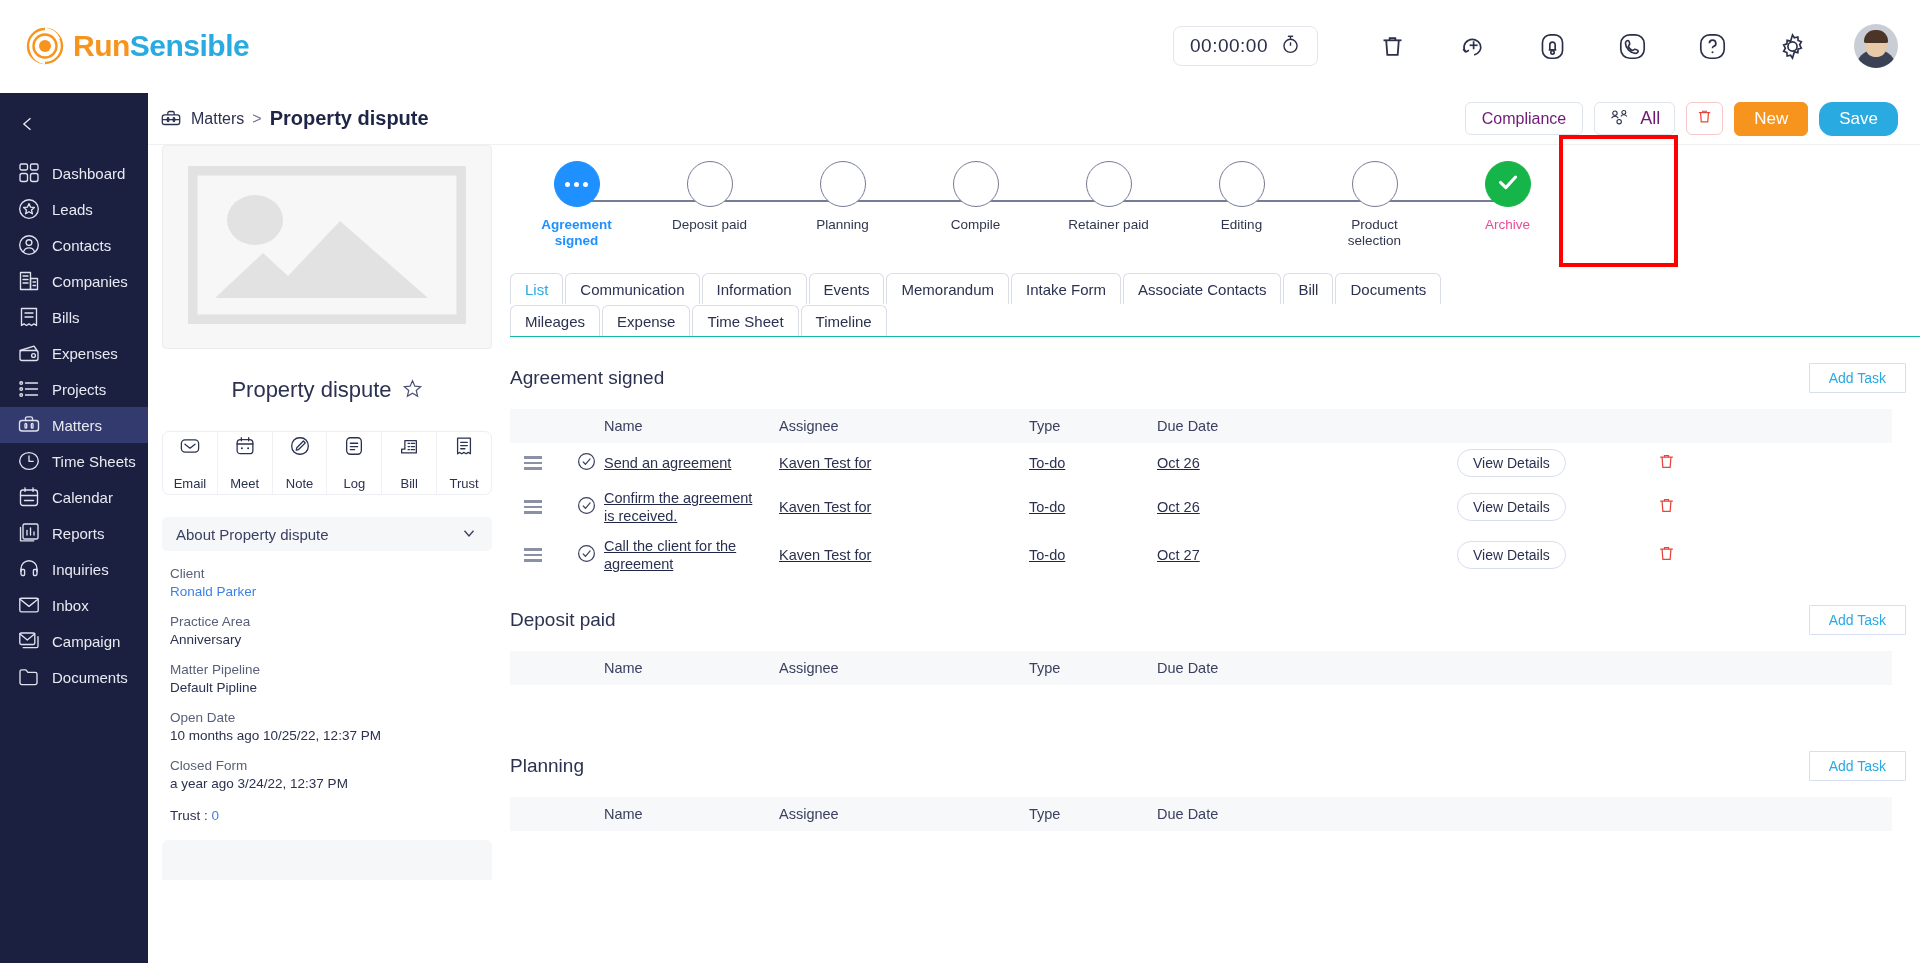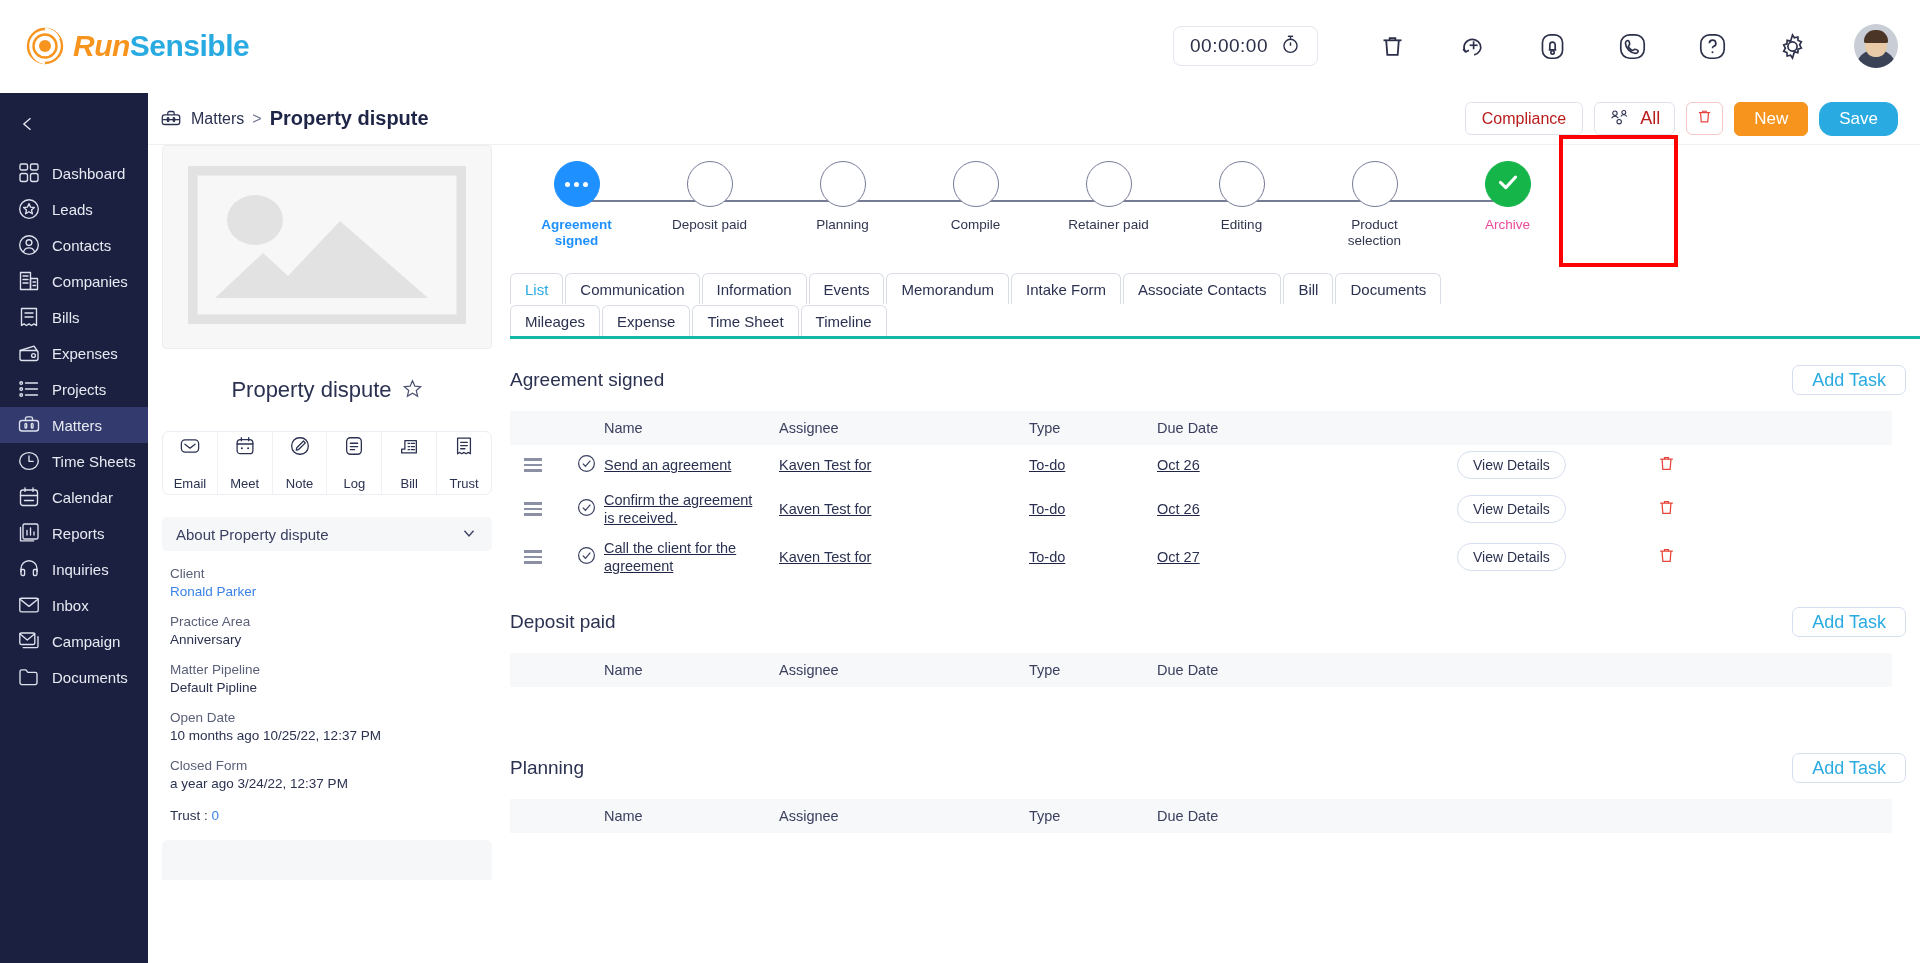--- a/index.html
+++ b/index.html
@@ -12,21 +12,21 @@
   }
   
   .topbar {
     position: absolute; top: 0; left: 0; width: 1920px; height: 93px;
     background: #fff; display: flex; align-items: center;
     border-bottom: 1px solid #ffffff;
   }
   .logo-wrap { display: flex; align-items: center; margin-left: 26px; }
   .logo-mark { width: 38px; height: 38px; margin-right: 9px; }
   .logo-text { font-size: 30px; font-weight: bold; letter-spacing: -0.5px; }
-  .logo-run { color: #F7941E; font-style: italic; }
+  .logo-run { color: #F7941E; }
   .logo-sensible { color: #29ABE2; }
   .top-right { margin-left: auto; display: flex; align-items: center; gap: 0px; padding-right: 22px; }
   .timer-box {
     border: 1px solid #e3e6ef; border-radius: 8px; height: 40px;
     display: flex; align-items: center; gap: 12px; padding: 0 16px;
     margin-right: 34px;
   }
   .timer-text { font-size: 19px; color: #2b2f49; letter-spacing: 0.5px; }
   .top-icon {
     width: 44px; height: 44px; display: flex; align-items: center; justify-content: center;
@@ -59,21 +59,21 @@
     height: 52px; display: flex; align-items: center; padding: 0 0 0 12px;
     border-bottom: 1px solid #eef0f4;
   }
   .bc-icon { margin-right: 9px; display: flex; }
   .bc-matters { font-size: 16px; color: #2b3150; }
   .bc-sep { margin: 0 8px; color: #6c7390; font-size: 16px; }
   .bc-title { font-size: 20px; font-weight: bold; color: #1f2547; }
   .bc-actions { margin-left: auto; display: flex; align-items: center; gap: 11px; padding-right: 22px; }
   .btn {
     height: 33px; border-radius: 6px; display: flex; align-items: center; justify-content: center;
-    padding: 0 16px; font-size: 16px; cursor: pointer; border: 1px solid #dfe3ec; background: #fff; color: #b91c1c;
+    padding: 0 16px; font-size: 16px; cursor: pointer; border: 1px solid #dfe3ec; background: #fff; color: #701a75;
   }
   .btn-all { gap: 9px; padding: 0 14px; }
   .btn-trash { border-color: #f7c8c8; padding: 0 9px; }
   .btn-new { background: #F7941E; color: #fff; border-color: #F7941E; font-size: 17px; padding: 0 19px; height: 34px; }
   .btn-save { background: #29ABE2; color: #fff; border-color: #29ABE2; font-size: 17px; padding: 0 19px; height: 34px; border-radius: 13px; }
 
   
   .detail-col {
     position: absolute; top: 52px; left: 14px; width: 330px; height: 818px;
   }
@@ -130,30 +130,30 @@
 
   
   .tabs-wrap { margin-top: 8px; }
   .tabs-row { display: flex; align-items: flex-end; gap: 2px; }
   .tab {
     border: 1px solid #d9dde6; border-bottom: none; border-radius: 6px 6px 0 0;
     height: 31px; padding: 0 14px; display: flex; align-items: center;
     font-size: 15px; color: #2b3150; background: #fff; cursor: pointer; white-space: nowrap;
   }
   .tab.active { color: #29ABE2; }
-  .tabs-row.second { margin-top: 1px; border-bottom: 3px solid #14b8a6; }
+  .tabs-row.second { margin-top: 1px; border-bottom: 1px solid #14b8a6; }
 
   
   .sections { margin-top: 0; }
   .section { margin-top: 26px; }
   .sec-head { display: flex; align-items: center; }
   .sec-title { font-size: 19px; color: #2b3150; }
   .add-task {
-    margin-left: auto; border: 1px solid #d7def0; border-radius: 7px; height: 30px;
-    padding: 0 19px; display: flex; align-items: center; font-size: 18px; color: #29ABE2;
+    margin-left: auto; border: 1px solid #d7def0; border-radius: 1px; height: 30px;
+    padding: 0 19px; display: flex; align-items: center; font-size: 14px; color: #29ABE2;
     background: #fff; cursor: pointer; margin-right: 14px; text-align: center;
   }
   .tbl { margin-top: 16px; width: 1382px; }
   .thead { background: #f7f8f9; height: 34px; display: flex; align-items: center; }
   .th { font-size: 14.5px; color: #3b4060; }
   .c-handle { width: 66px; padding-left: 14px; }
   .c-check { width: 28px; }
   .c-name { width: 175px; }
   .c-assignee { width: 250px; }
   .c-type { width: 128px; }

